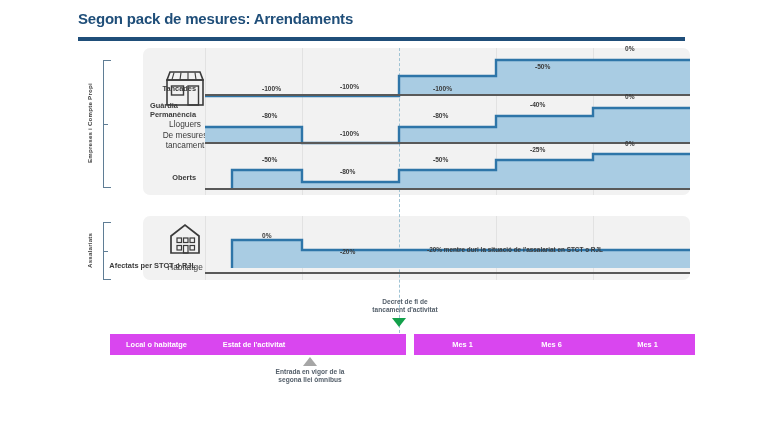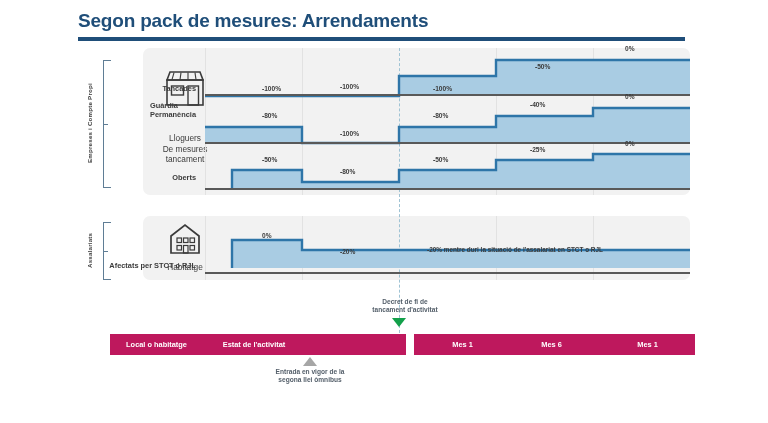--- a/index.html
+++ b/index.html
@@ -8,21 +8,21 @@
     background:#ffffff;
     font-family:"Liberation Sans", sans-serif;
     overflow:hidden;
     position:relative;
   }
   #slide{position:absolute;left:0;top:0;width:768px;height:423px;}
 
   
   .title{
     position:absolute;left:78px;top:10px;
-    font-size:19px;font-weight:bold;color:#1f4e79;
+    font-size:15px;font-weight:bold;color:#1f4e79;
     letter-spacing:-0.2px;white-space:nowrap;
   }
   .title-rule{
     position:absolute;left:78px;top:37px;width:607px;height:4px;
     background:#1f4e79;
   }
 
   
   .vlabel{
     position:absolute;
@@ -47,21 +47,21 @@
   .panel{
     position:absolute;
     background:#f2f2f2;
     border-radius:7px;
   }
   #panel-top{left:143px;top:48px;width:547px;height:147px;}
   #panel-bot{left:143px;top:216px;width:547px;height:64px;}
 
   .icon-box{position:absolute;text-align:center;width:78px;}
   .icon-cap{
-    font-size:8.3px;color:#3b3b3b;line-height:10.5px;margin-top:20px;
+    font-size:8.3px;color:#3b3b3b;line-height:10.5px;margin-top:6px;
   }
 
   
   .plot{position:absolute;left:205px;top:0;width:485px;height:302px;
         pointer-events:none;}
   .gridline{
     position:absolute;width:1px;background:#e2e2e2;
   }
   .dashline{
     position:absolute;width:0;border-left:1.3px dashed #9fc3d4;
@@ -96,21 +96,21 @@
   .tri-grey{
     position:absolute;width:0;height:0;
     border-left:7px solid transparent;border-right:7px solid transparent;
     border-bottom:9px solid #a6a6a6;
   }
 
   
   .timeline{position:absolute;left:110px;top:334px;height:21px;}
   .tl-cell{
     position:absolute;top:0;height:21px;
-    background:#be185d;border-right:1.4px solid #ffffff;
+    background:#d946ef;border-right:1.4px solid #ffffff;
     color:#ffffff;font-size:7.4px;font-weight:bold;
     display:flex;align-items:center;justify-content:center;
     white-space:nowrap;
   }
   .tl-cell:last-child{border-right:none;}
 </style>
 </head>
 <body>
 
 <div id="slide">

